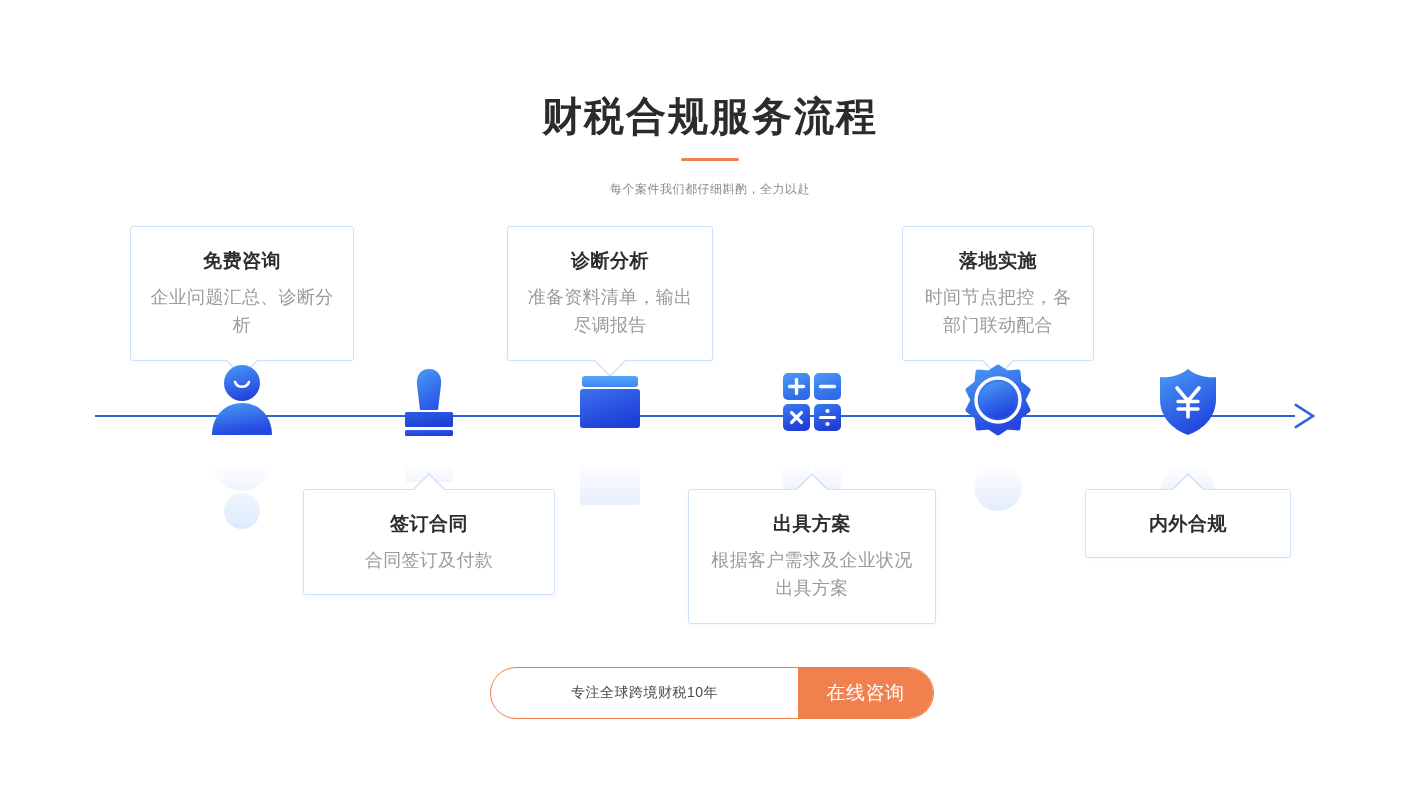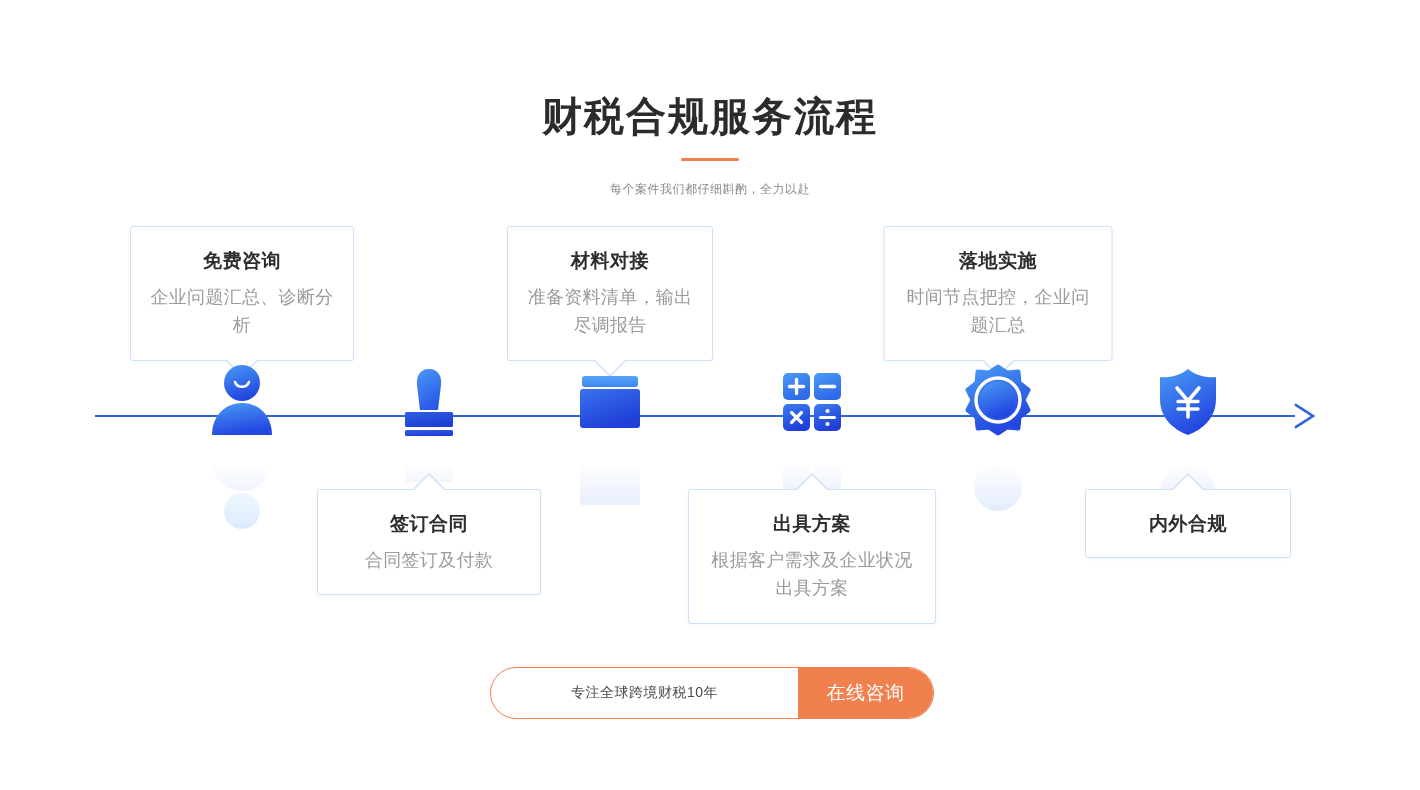--- a/index.html
+++ b/index.html
@@ -255,31 +255,31 @@
       </defs>
       <path d="M36 6 C 45 6 49 13 48 22 L45 47 L27 47 L24 22 C23 13 27 6 36 6 Z" fill="url(#g-stamp-h)"></path>
       <rect x="12" y="49" width="48" height="15" rx="1.5" fill="url(#g-stamp-b)"></rect>
       <rect x="12" y="67" width="48" height="6" rx="1.5" fill="url(#g-stamp-b)"></rect>
     </svg>
     <svg class="icon-reflection" width="72" height="76" viewBox="0 0 72 76">
       <rect x="12" y="49" width="48" height="15" rx="1.5" fill="#2f5fe0"></rect>
       <rect x="12" y="67" width="48" height="6" rx="1.5" fill="#2f5fe0"></rect>
     </svg>
   </div>
-  <div class="card below" style="top:488px; width:224px;">
+  <div class="card below" style="top:488px; width:252px;">
     <div class="notch"></div>
     <div class="notch-inner"></div>
     <div class="card-title">签订合同</div>
     <div class="card-desc">合同签订及付款</div>
   </div>
 </div>
 
 <div class="step" style="left:510px;">
   <div class="card above" style="top:225px; width:206px;">
-    <div class="card-title">材料对接</div>
+    <div class="card-title">诊断分析</div>
     <div class="card-desc">准备资料清单，输出尽调报告</div>
     <div class="notch"></div>
     <div class="notch-inner"></div>
   </div>
   <div class="icon-wrap">
     <svg class="icon-svg" width="72" height="76" viewBox="0 0 72 76">
       <defs>
         <linearGradient id="g-fold-t" x1="0" y1="0" x2="0" y2="1">
           <stop offset="0%" stop-color="#56a5f7"></stop>
           <stop offset="100%" stop-color="#3d86f0"></stop>
@@ -329,23 +329,23 @@
   </div>
   <div class="card below" style="top:488px; width:248px;">
     <div class="notch"></div>
     <div class="notch-inner"></div>
     <div class="card-title">出具方案</div>
     <div class="card-desc">根据客户需求及企业状况出具方案</div>
   </div>
 </div>
 
 <div class="step" style="left:898px;">
-  <div class="card above" style="top:225px; width:229px;">
+  <div class="card above" style="top:225px; width:192px;">
     <div class="card-title">落地实施</div>
-    <div class="card-desc">时间节点把控，企业问题汇总</div>
+    <div class="card-desc">时间节点把控，各部门联动配合</div>
     <div class="notch"></div>
     <div class="notch-inner"></div>
   </div>
   <div class="icon-wrap">
     <svg class="icon-svg" width="72" height="76" viewBox="0 0 72 76">
       <defs>
         <linearGradient id="g-gear" x1="0" y1="0" x2="0.4" y2="1">
           <stop offset="0%" stop-color="#4a9bf5"></stop>
           <stop offset="100%" stop-color="#2347e0"></stop>
         </linearGradient>

